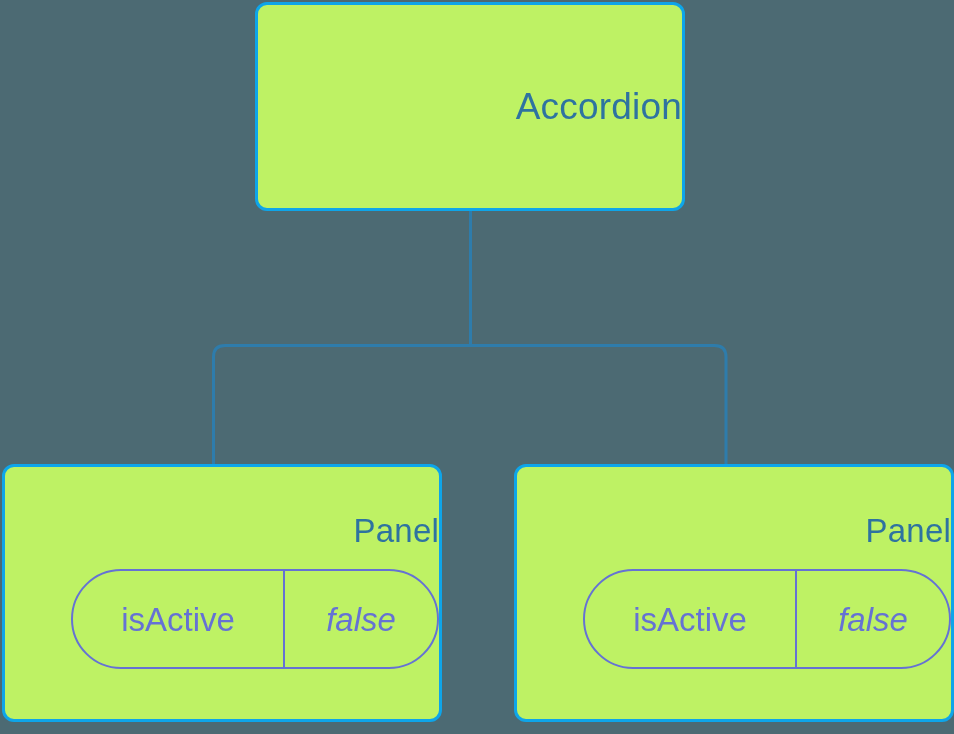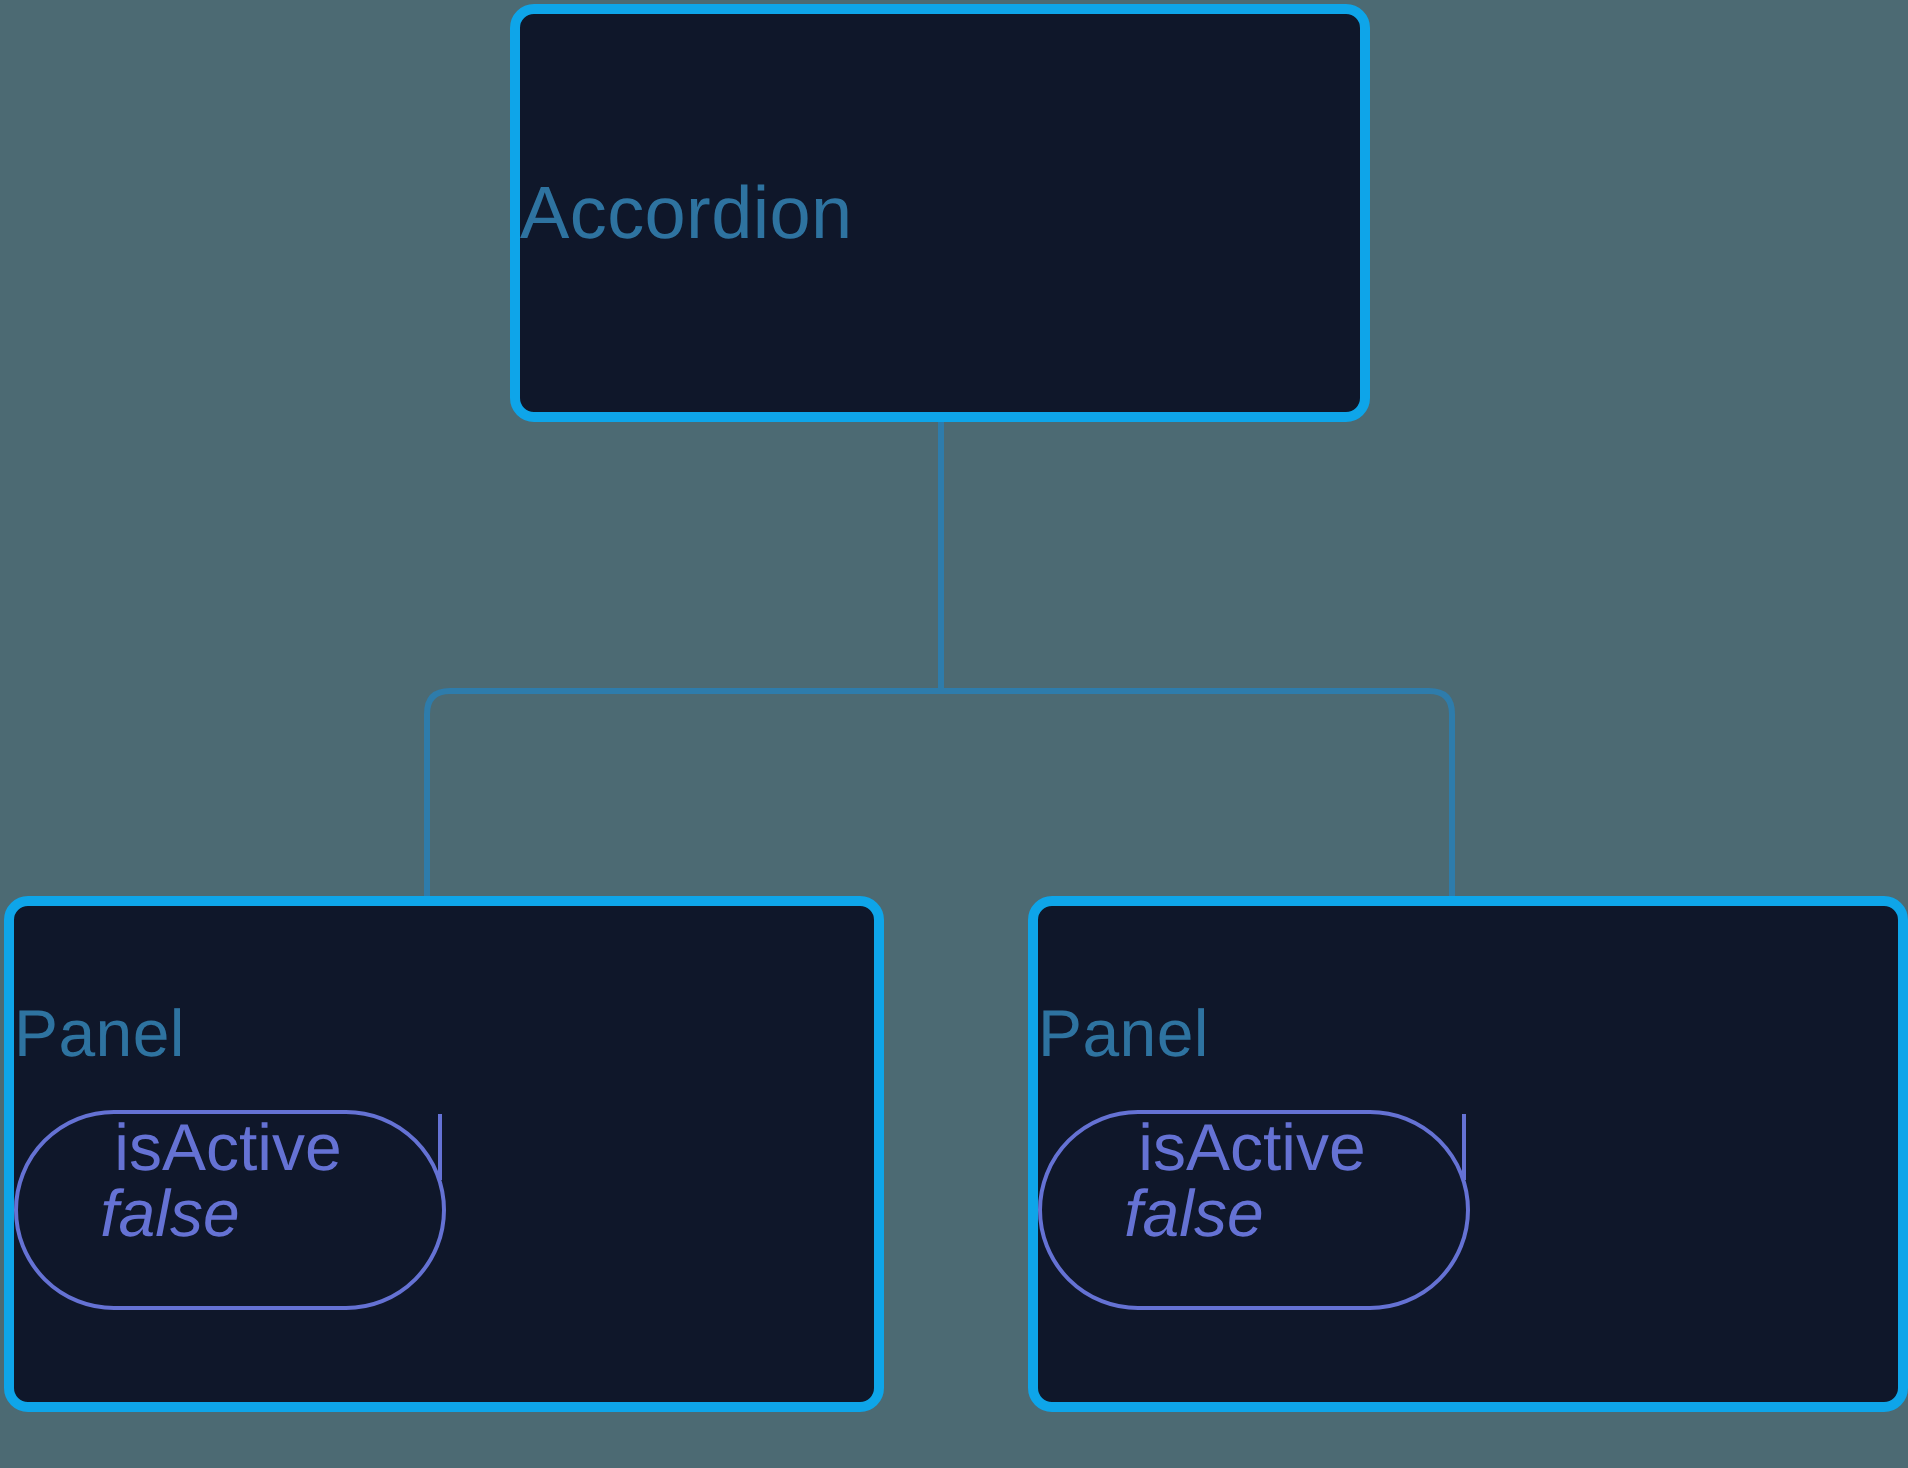--- a/index.html
+++ b/index.html
@@ -25,39 +25,39 @@
     position: absolute;
     inset: 0;
     width: 954px;
     height: 734px;
     pointer-events: none;
   }
 
   
   .node {
     position: absolute;
-    background: #0f172a;
-    border: 5px solid #0ea5e9;
+    background: #bef264;
+    border: 3px solid #0ea5e9;
     border-radius: 12px;
     box-sizing: border-box;
     display: flex;
     flex-direction: column;
-    align-items: flex-start;
+    align-items: flex-end;
   }
 
   .node-root {
     left: 255px;
     top: 2px;
     width: 430px;
     height: 209px;
     justify-content: center;
   }
 
   .node-panel {
-    top: 448px;
+    top: 464px;
     width: 440px;
     height: 258px;
     justify-content: flex-start;
   }
 
   .node-panel-left  { left: 2px; }
   .node-panel-right { left: 514px; }
 
   .node-title {
     color: #2e73a0;
@@ -76,21 +76,20 @@
   .state-pill {
     position: relative;
     display: flex;
     align-items: stretch;
     height: 100px;
     margin-top: 22px;
     border: 2.5px solid #6572d4;
     border-radius: 50px;
     box-sizing: border-box;
     background: transparent;
-    flex-direction: column;
   }
 
   .pill-key,
   .pill-value {
     display: flex;
     align-items: center;
     justify-content: center;
     color: #6572d4;
     font-size: 33px;
     line-height: 1;

